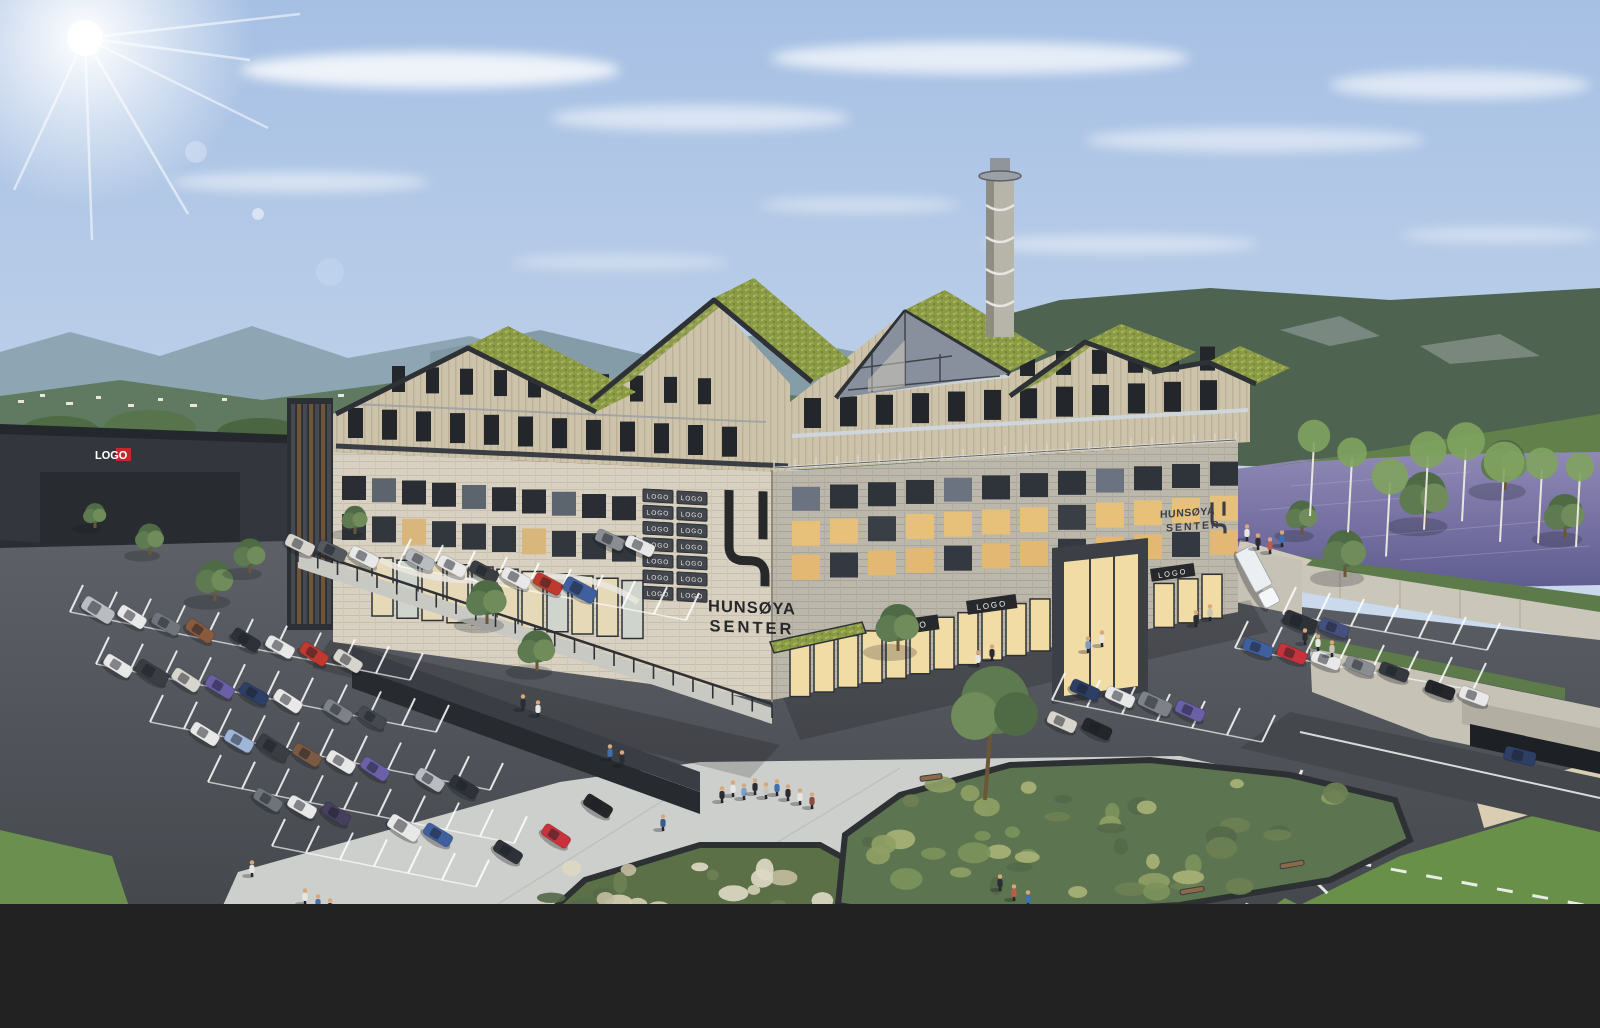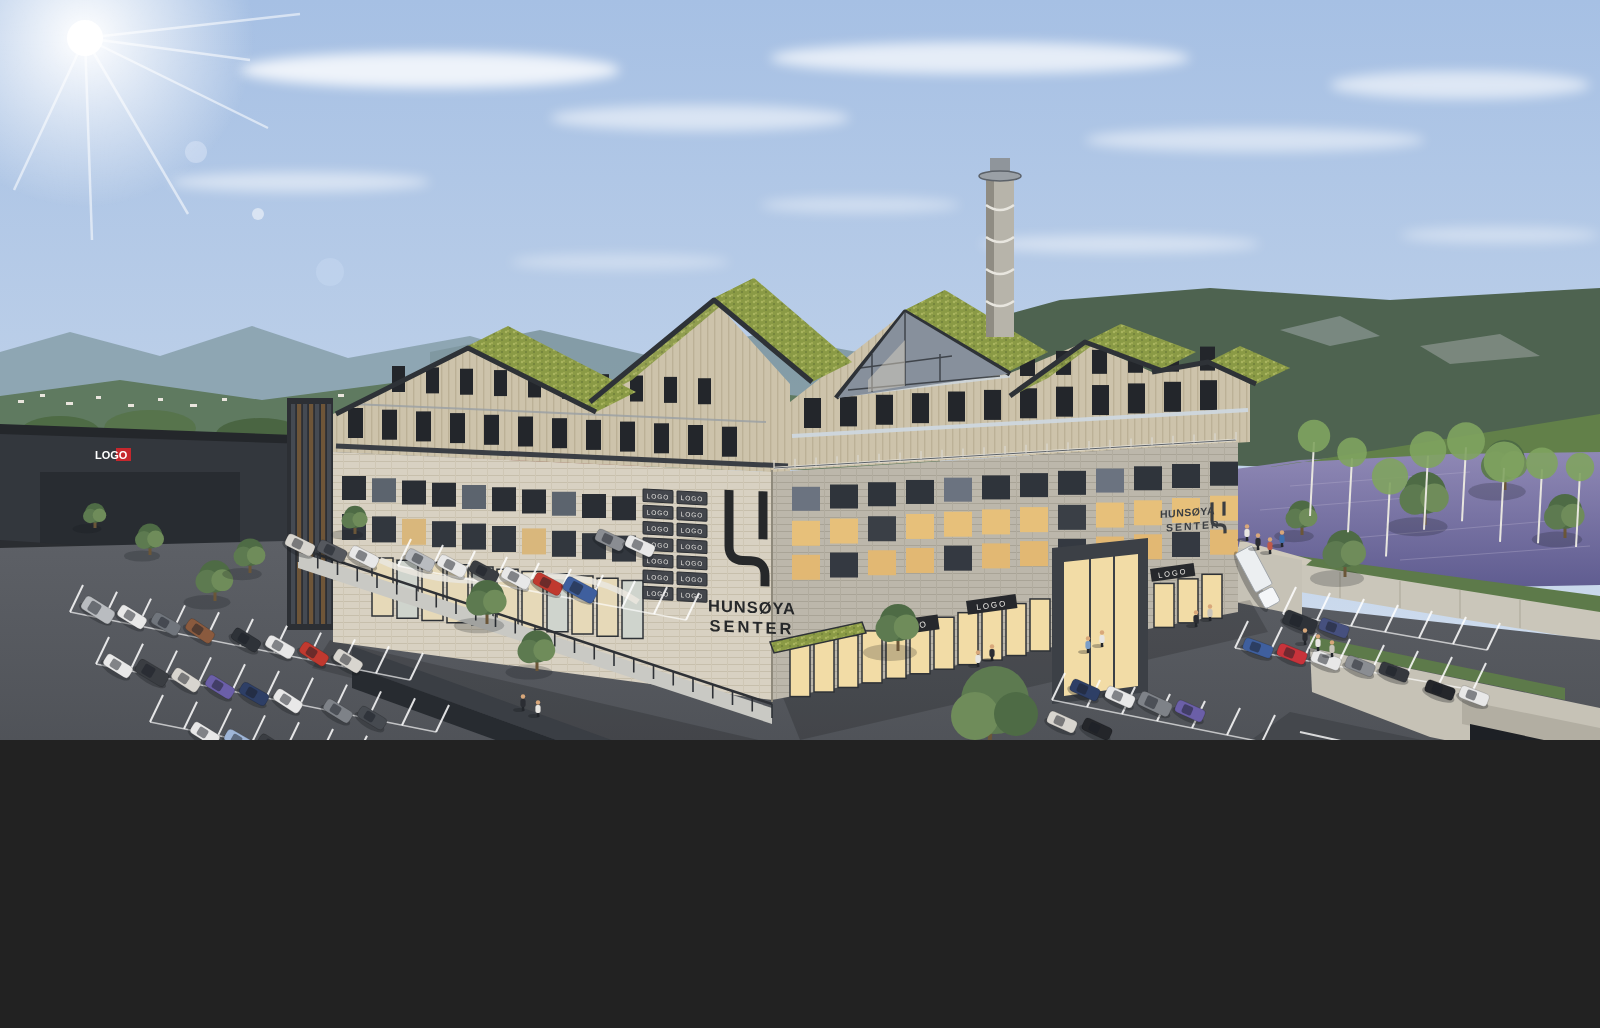--- a/index.html
+++ b/index.html
@@ -1,17 +1,17 @@
 <!DOCTYPE html>
 <html><head>
 <meta charset="utf-8">
 <title>Hunsøya Senter</title>
 <style>
   html,body{margin:0;padding:0;background:#222;}
-  .stage{position:relative;width:1600px;height:740px;overflow:hidden;
+  .stage{position:relative;width:1600px;height:904px;overflow:hidden;
          font-family:"Liberation Sans",sans-serif;}
   svg{display:block}
   text{font-family:"Liberation Sans",sans-serif;}
 </style>
 </head>
 <body>
 
 <div class="stage">
 <svg id="scene" viewBox="0 0 1600 1028" width="1600" height="1028">
 <defs>

